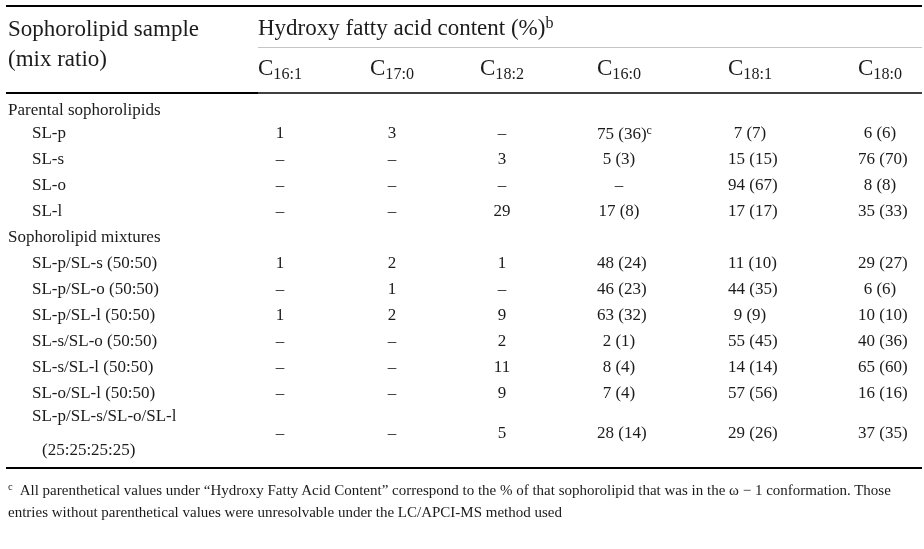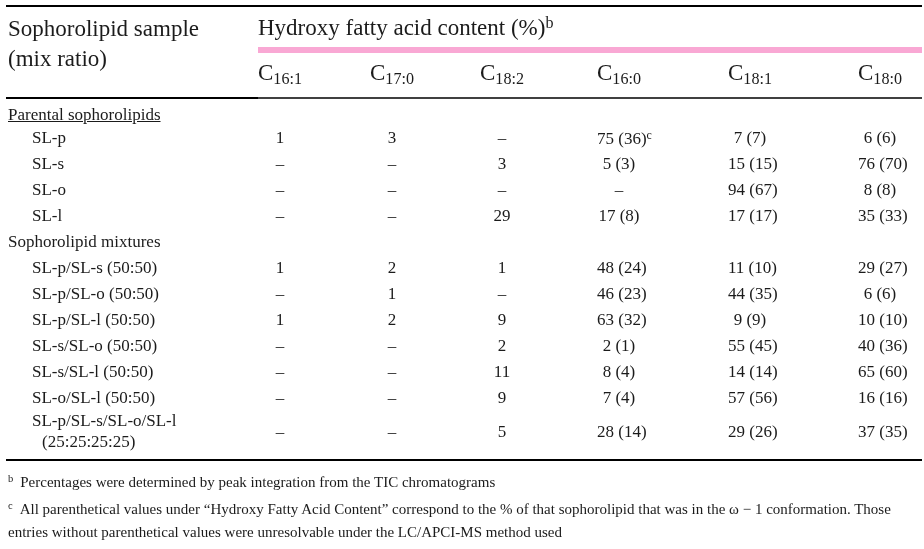--- a/index.html
+++ b/index.html
@@ -23,37 +23,37 @@
 
   th.col1-head {
     vertical-align: top;
     padding: 7px 0 0 2px;
     line-height: 1.3;
     border-bottom: 2px solid #000;
   }
   th.spanner {
     vertical-align: top;
     padding: 7px 0 6px 0;
-    border-bottom: 6px solid #f9a8d4;
+    border-bottom: 1px solid #f9a8d4;
   }
   tr.colheads th {
     padding: 7px 0 9px 0;
     border-bottom: 2px solid #404040;
   }
   sub { font-size: 0.7em; vertical-align: -0.25em; }
   sup { font-size: 0.7em; vertical-align: 0.45em; }
 
   tbody td { height: 26px; vertical-align: middle; font-size: 17px; }
   tr.section-row td { padding-left: 2px; }
   td.sample { padding-left: 26px; }
-  td.sample .line2 { display: block; padding-left: 10px; line-height: 1.2; margin-top: 1px; }
+  td.sample .line2 { display: block; padding-left: 10px; line-height: 1.2; margin-top: 14px; }
   td.val { text-align: left; }
   td.val .v { display: inline-block; min-width: 44px; text-align: center; }
   tr.last-row td { border-bottom: 2px solid #000; padding-bottom: 6px; }
-  tr.first-body-row td { padding-top: 6px; text-decoration: underline; }
+  tr.first-body-row td { padding-top: 6px; }
 
   .footnotes {
     width: 912px;
     margin: 10px 0 0 2px;
     font-size: 15px;
     line-height: 1.5;
   }
   .footnote { margin-bottom: 5px; }
   .footnote .fn-marker { margin-right: 7px; }
 </style>
@@ -197,17 +197,16 @@
         <td class="val"><span class="v">–</span></td>
         <td class="val"><span class="v">5</span></td>
         <td class="val"><span class="v">28 (14)</span></td>
         <td class="val"><span class="v">29 (26)</span></td>
         <td class="val"><span class="v">37 (35)</span></td>
       </tr>
     </tbody>
   </table>
 
   <div class="footnotes">
-    <p class="footnote"><sup class="fn-marker">b</sup><span>Percentages were determined by peak integration from the TIC chromatograms</span></p>
     <p class="footnote"><sup class="fn-marker">c</sup><span>All parenthetical values under “Hydroxy Fatty Acid Content” correspond to the % of that sophorolipid that was in the ω − 1 conformation. Those entries without parenthetical values were unresolvable under the LC/APCI-MS method used</span></p>
   </div>
 
 </div>
 
 </body></html>

